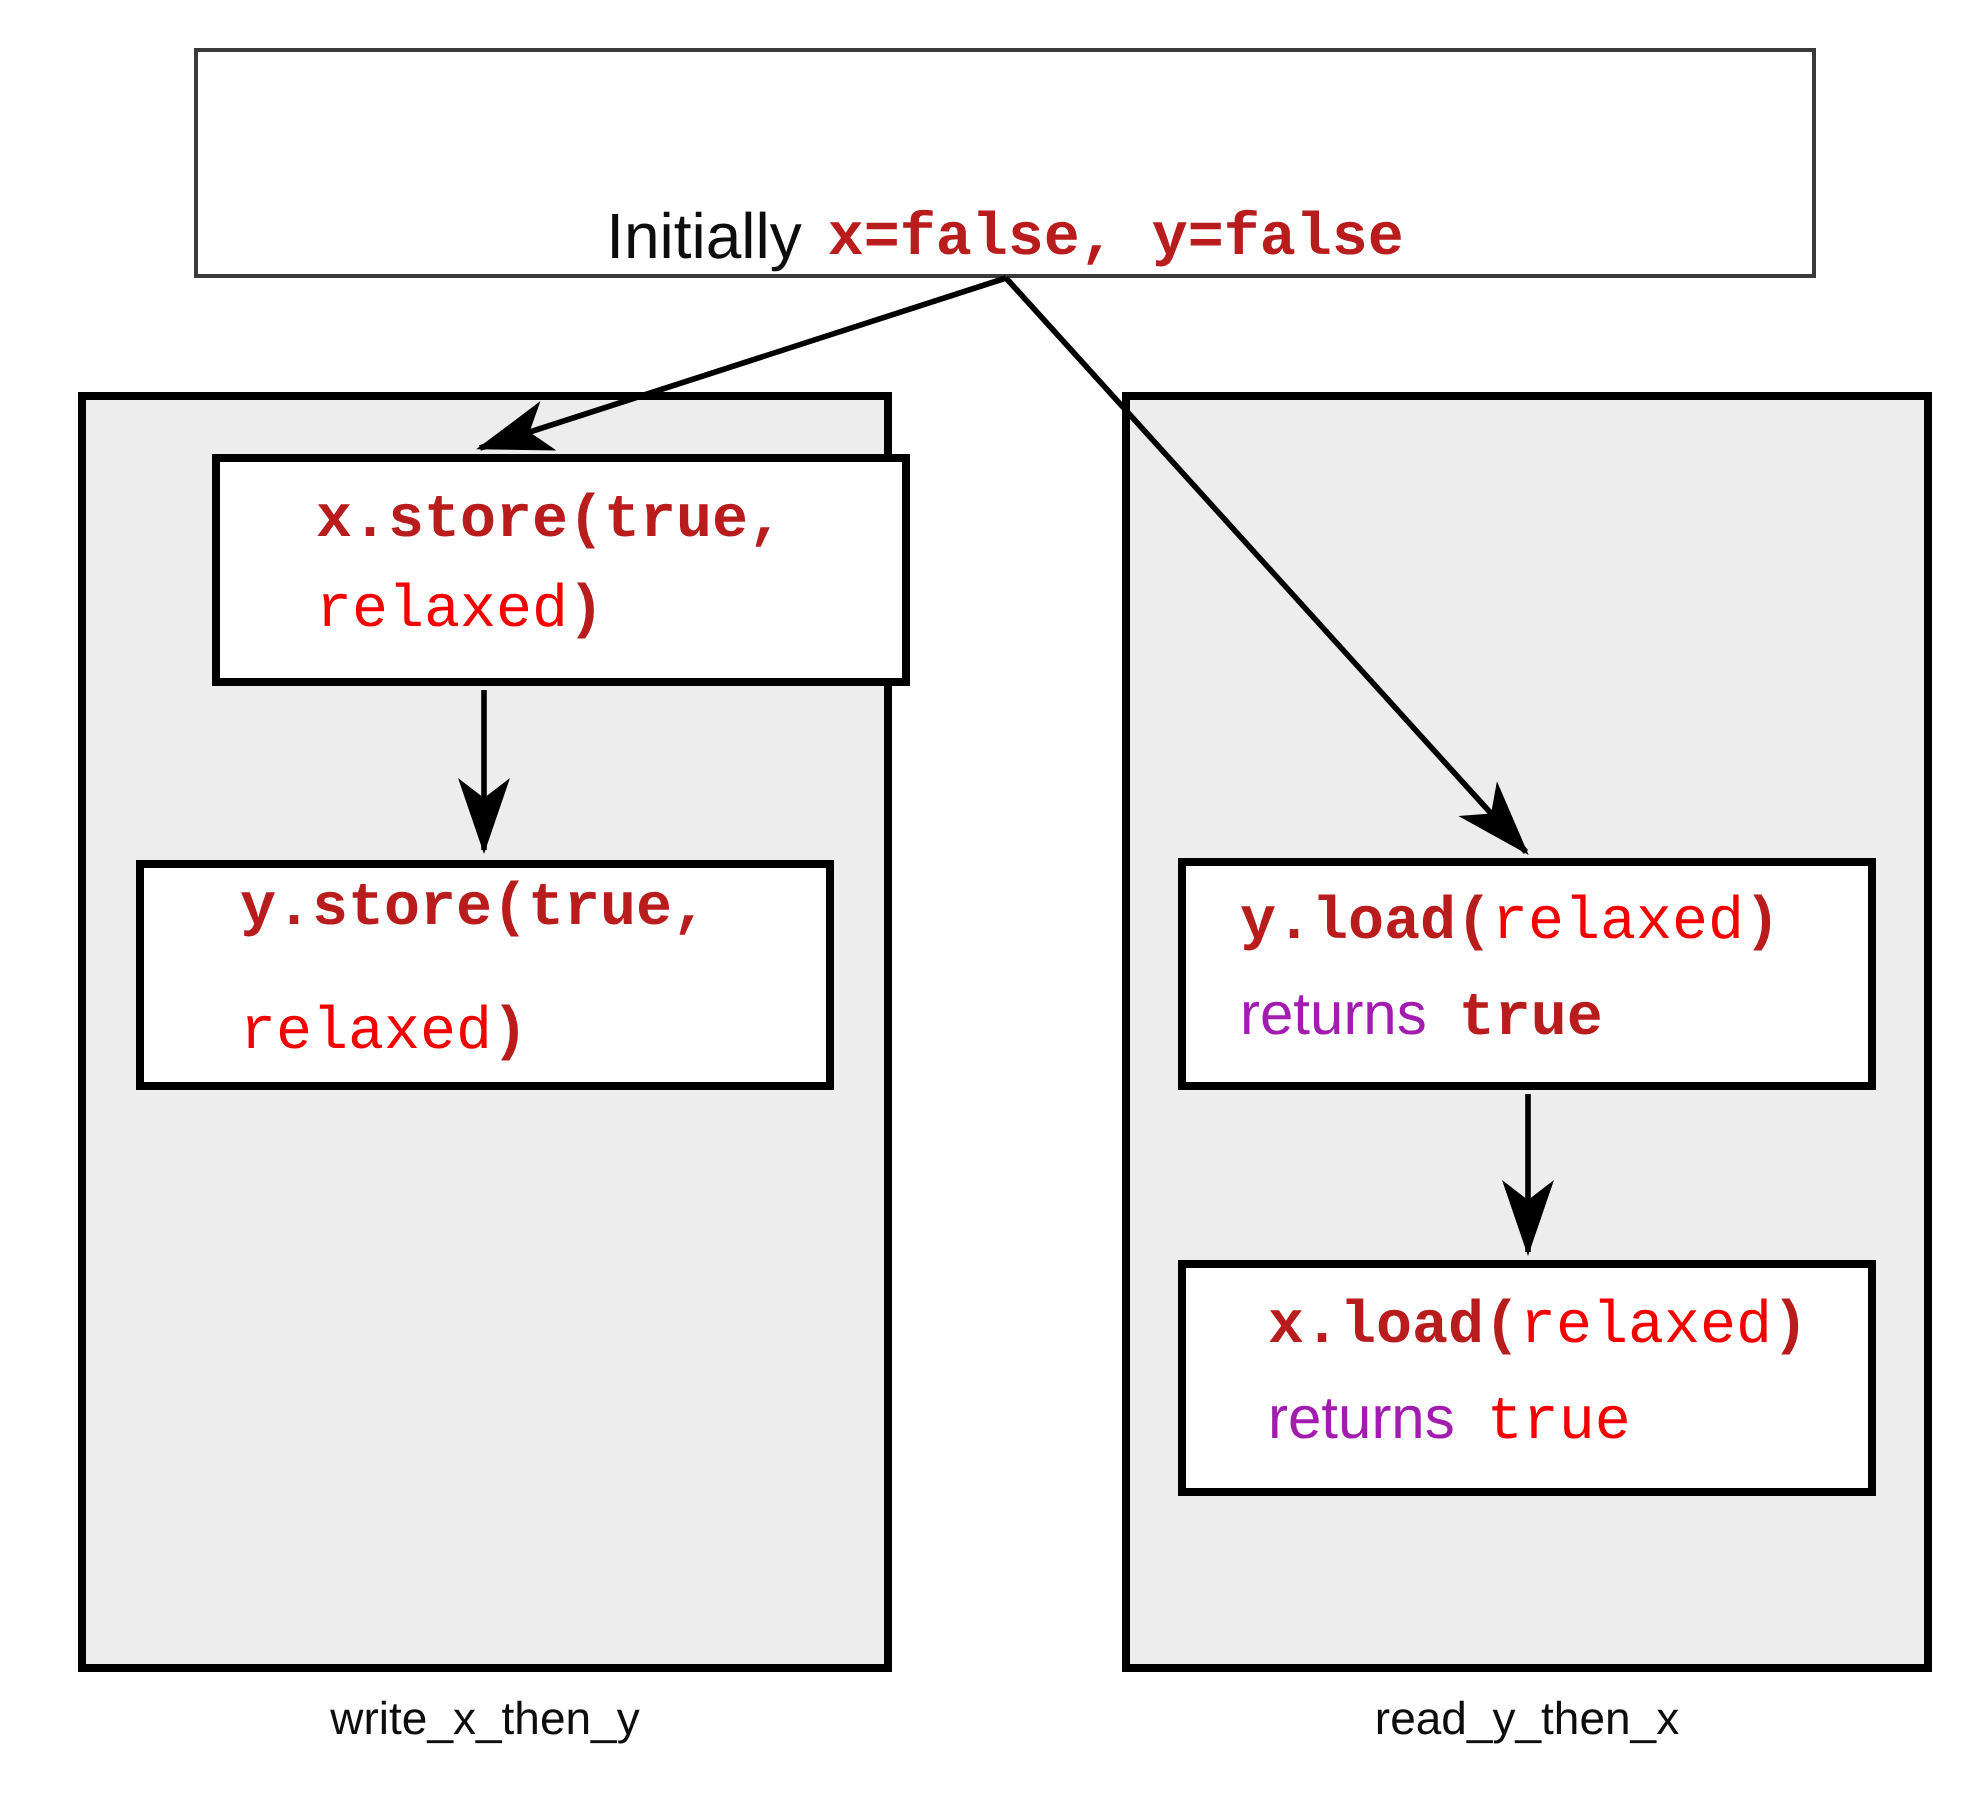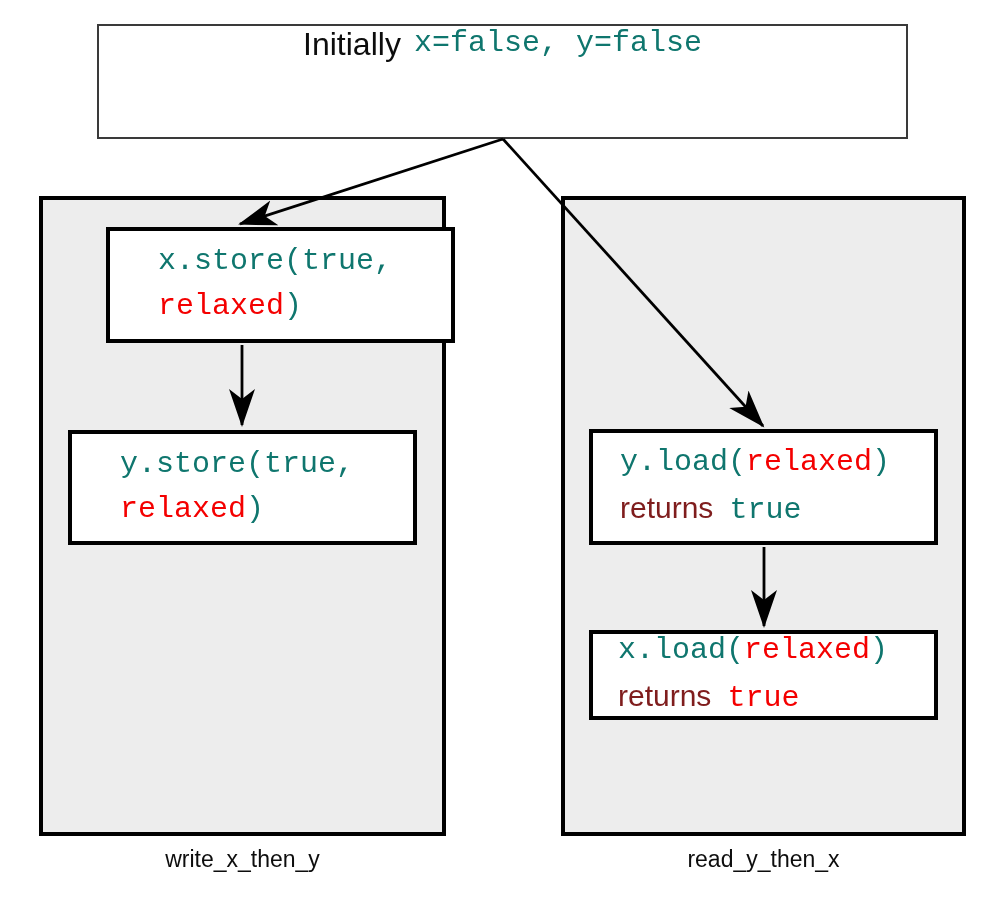--- a/index.html
+++ b/index.html
@@ -20,32 +20,33 @@
   .top-box {
     position: absolute;
     left: 97px;
     top: 24px;
     width: 811px;
     height: 115px;
     box-sizing: border-box;
     background: #ffffff;
     border: 2px solid var(--top-border, #3a3a3a);
     display: flex;
-    align-items: flex-start;
+    align-items: flex-end;
     justify-content: center;
   }
   .top-box .sans {
     font-size: 32px;
     color: #0d0d0d;
     margin-right: 13px;
   }
   .code {
     font-family: "Liberation Mono", "DejaVu Sans Mono", monospace;
     font-size: 30px;
-    color: #0f766e;
+    color: #b91c1c;
+    font-weight: bold;
   }
   .red {
     color: var(--red, #f40000);
     font-weight: normal;
   }
 
   
   .panel {
     position: absolute;
     top: 196px;
@@ -66,28 +67,28 @@
     display: flex;
     flex-direction: column;
     justify-content: center;
   }
   .node .line {
     line-height: 43px;
     white-space: pre;
   }
   .node .line .sans {
     font-size: 30px;
-    color: #7f1d1d;
+    color: #a21caf;
     margin-right: 16px;
   }
   
   #node-x-store { left: 25px; top: 27px;  width: 349px; height: 116px; padding-left: 48px; margin-left: 38px; }
-  #node-y-store { left: 25px; top: 230px; width: 349px; height: 115px; padding-left: 48px; }
+  #node-y-store { left: 25px; top: 230px; width: 349px; height: 115px; padding-left: 48px; justify-content: space-between; }
   #node-y-load  { left: 24px; top: 229px; width: 349px; height: 116px; padding-left: 27px; }
-  #node-x-load  { left: 24px; top: 430px; width: 349px; height: 90px; padding-left: 25px; }
+  #node-x-load  { left: 24px; top: 430px; width: 349px; height: 118px; padding-left: 41px; }
 
   
   .thread-label {
     position: absolute;
     top: 846px;
     font-size: 23px;
     color: #0d0d0d;
     text-align: center;
   }
   .thread-label-left  { left: 39px;  width: 407px; }

